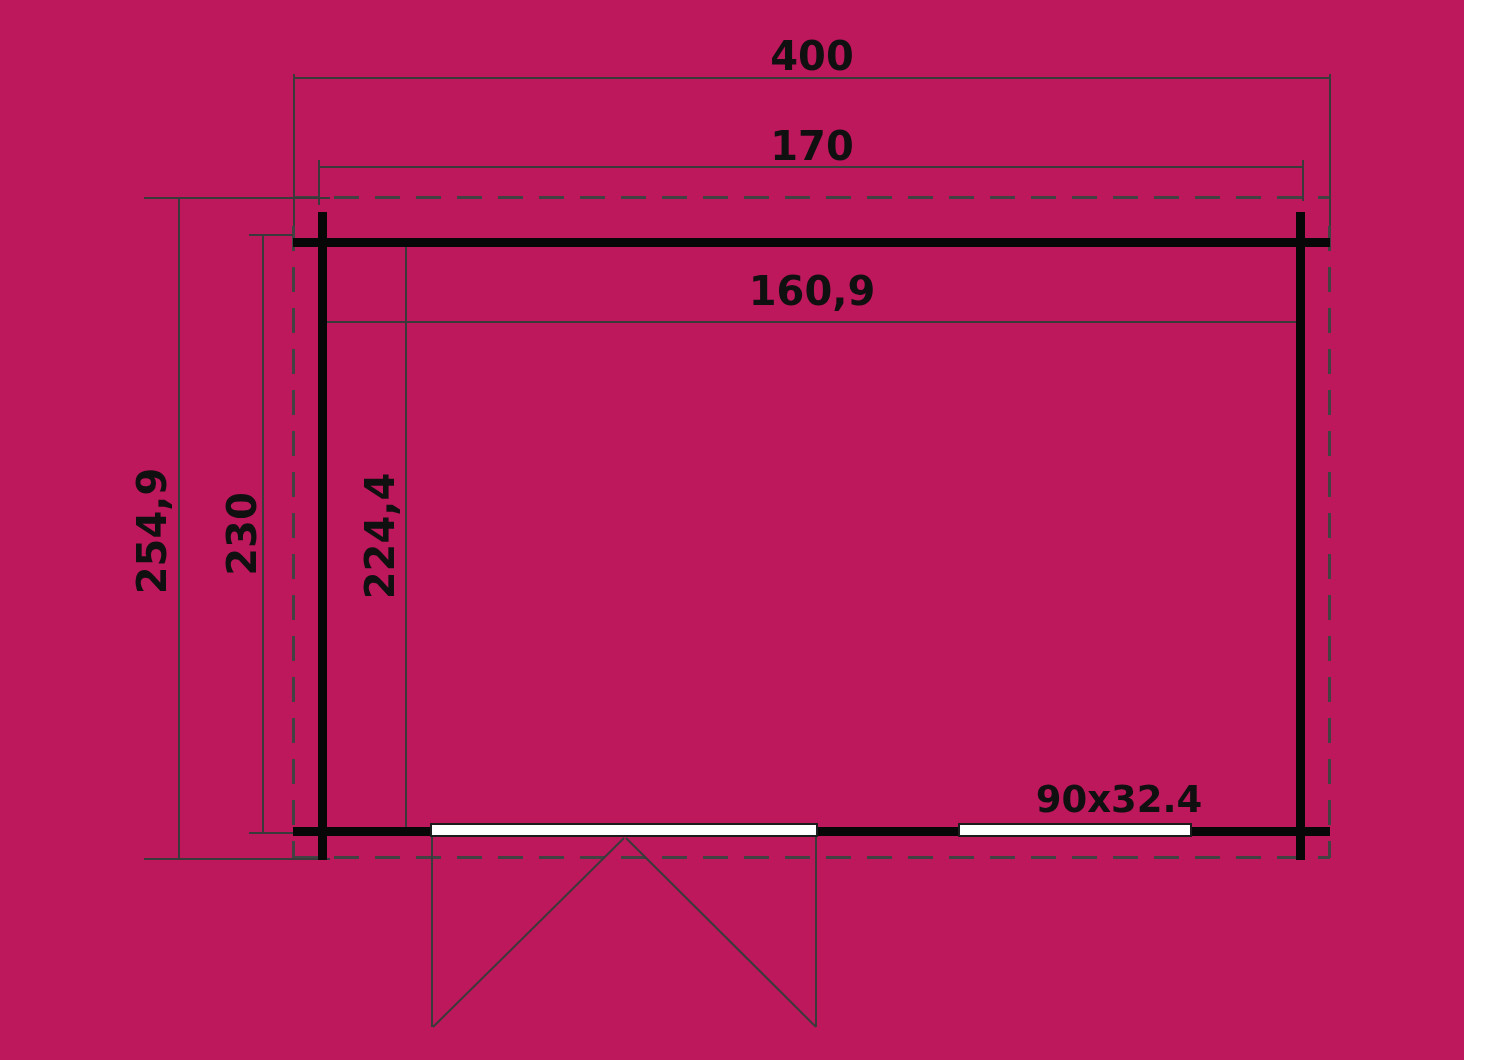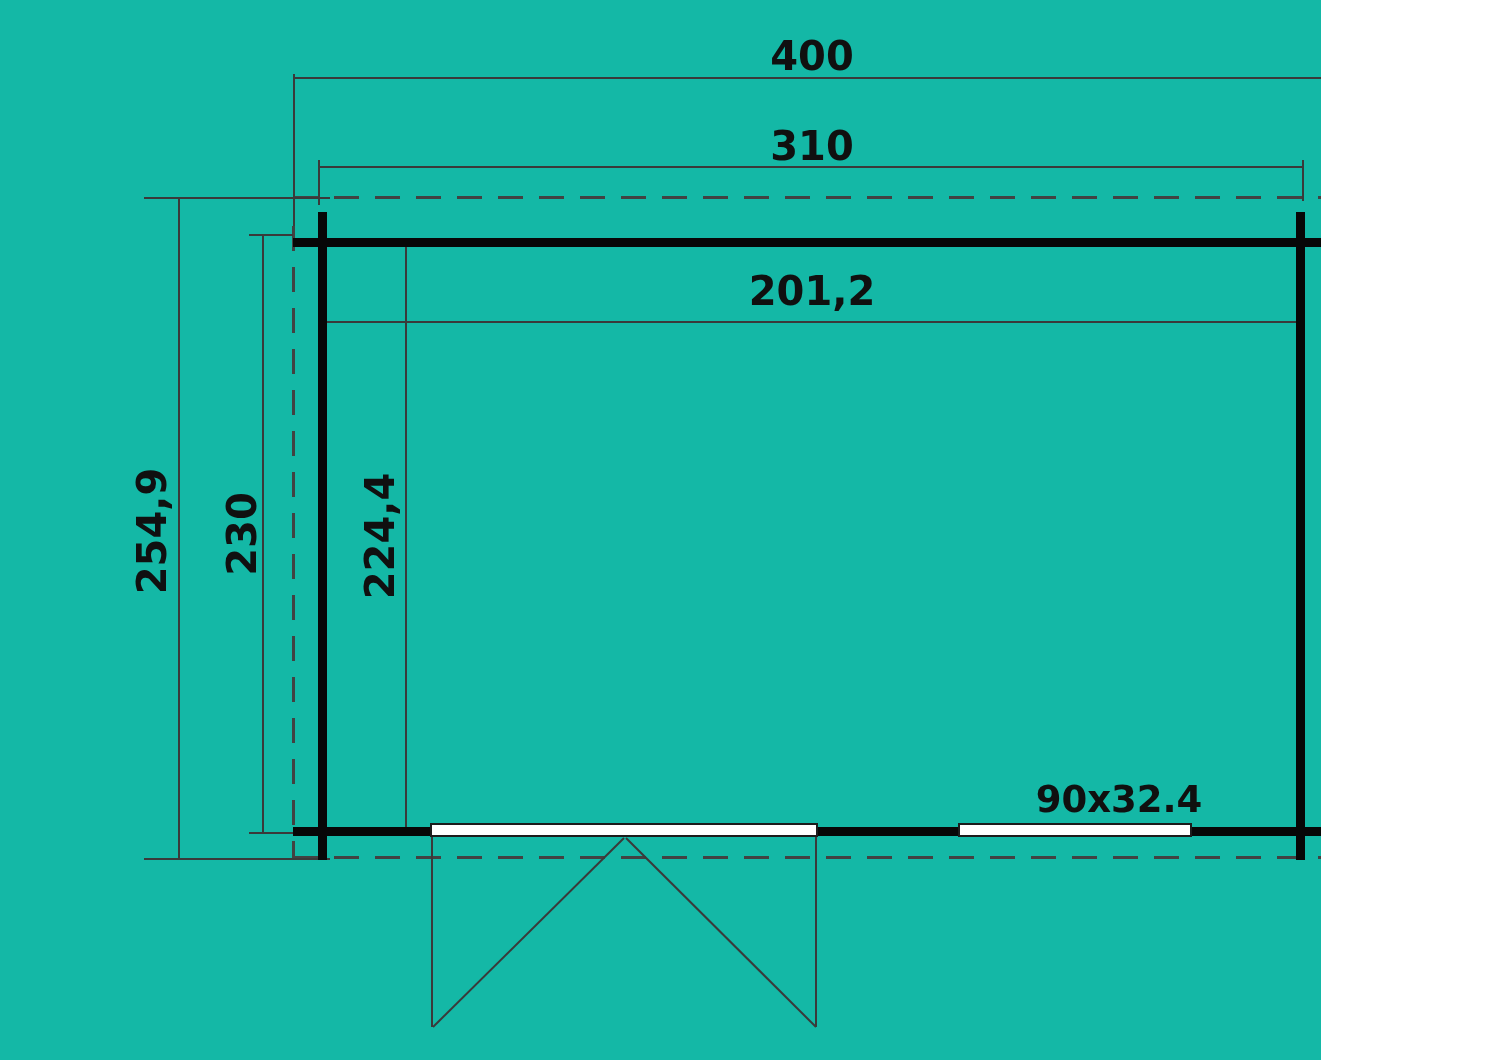--- a/index.html
+++ b/index.html
@@ -1,17 +1,17 @@
 <!DOCTYPE html>
 <html><head>
 <meta charset="utf-8">
 <style>
   html,body{margin:0;padding:0;background:#ffffff;}
   .canvas{
-    position:relative;width:1321px;height:1060px;background:#14b8a6;
+    position:relative;width:1464px;height:1060px;background:#be185d;
     overflow:hidden;font-family:"DejaVu Sans","Liberation Sans",sans-serif;text-decoration:underline;
   }
   
   .ln{position:absolute;background:#3a3a3a;}
   
   .wall{position:absolute;background:#070707;}
   
   .dash-h{position:absolute;height:3px;
     background:repeating-linear-gradient(90deg,#424242 0 25px,transparent 25px 41px);}
   .dash-v{position:absolute;width:3px;
@@ -65,22 +65,22 @@
   <div class="opening" style="left:958px;top:823px;width:234px;height:14px"></div>
 
   <div class="ln" style="left:431px;top:837px;width:2px;height:190px"></div>
   <div class="ln" style="left:815px;top:837px;width:2px;height:190px"></div>
   <svg class="swings" width="1500" height="1060">
     <line x1="433" y1="1027" x2="624" y2="838" stroke="#3a3a3a" stroke-width="2"></line>
     <line x1="626" y1="838" x2="816" y2="1027" stroke="#3a3a3a" stroke-width="2"></line>
   </svg>
 
   <div class="lbl" style="left:812px;top:56px">400</div>
-  <div class="lbl" style="left:812px;top:146px">310</div>
-  <div class="lbl" style="left:812px;top:291px">201,2</div>
+  <div class="lbl" style="left:812px;top:146px">170</div>
+  <div class="lbl" style="left:812px;top:291px">160,9</div>
 
   <div class="lbl rot" style="left:152px;top:531px">254,9</div>
   <div class="lbl rot" style="left:242px;top:534px">230</div>
   <div class="lbl rot" style="left:380px;top:536px">224,4</div>
 
   <div class="lbl sm" style="left:1119px;top:799px">90x32.4</div>
 
 </div>
 
 </body></html>

